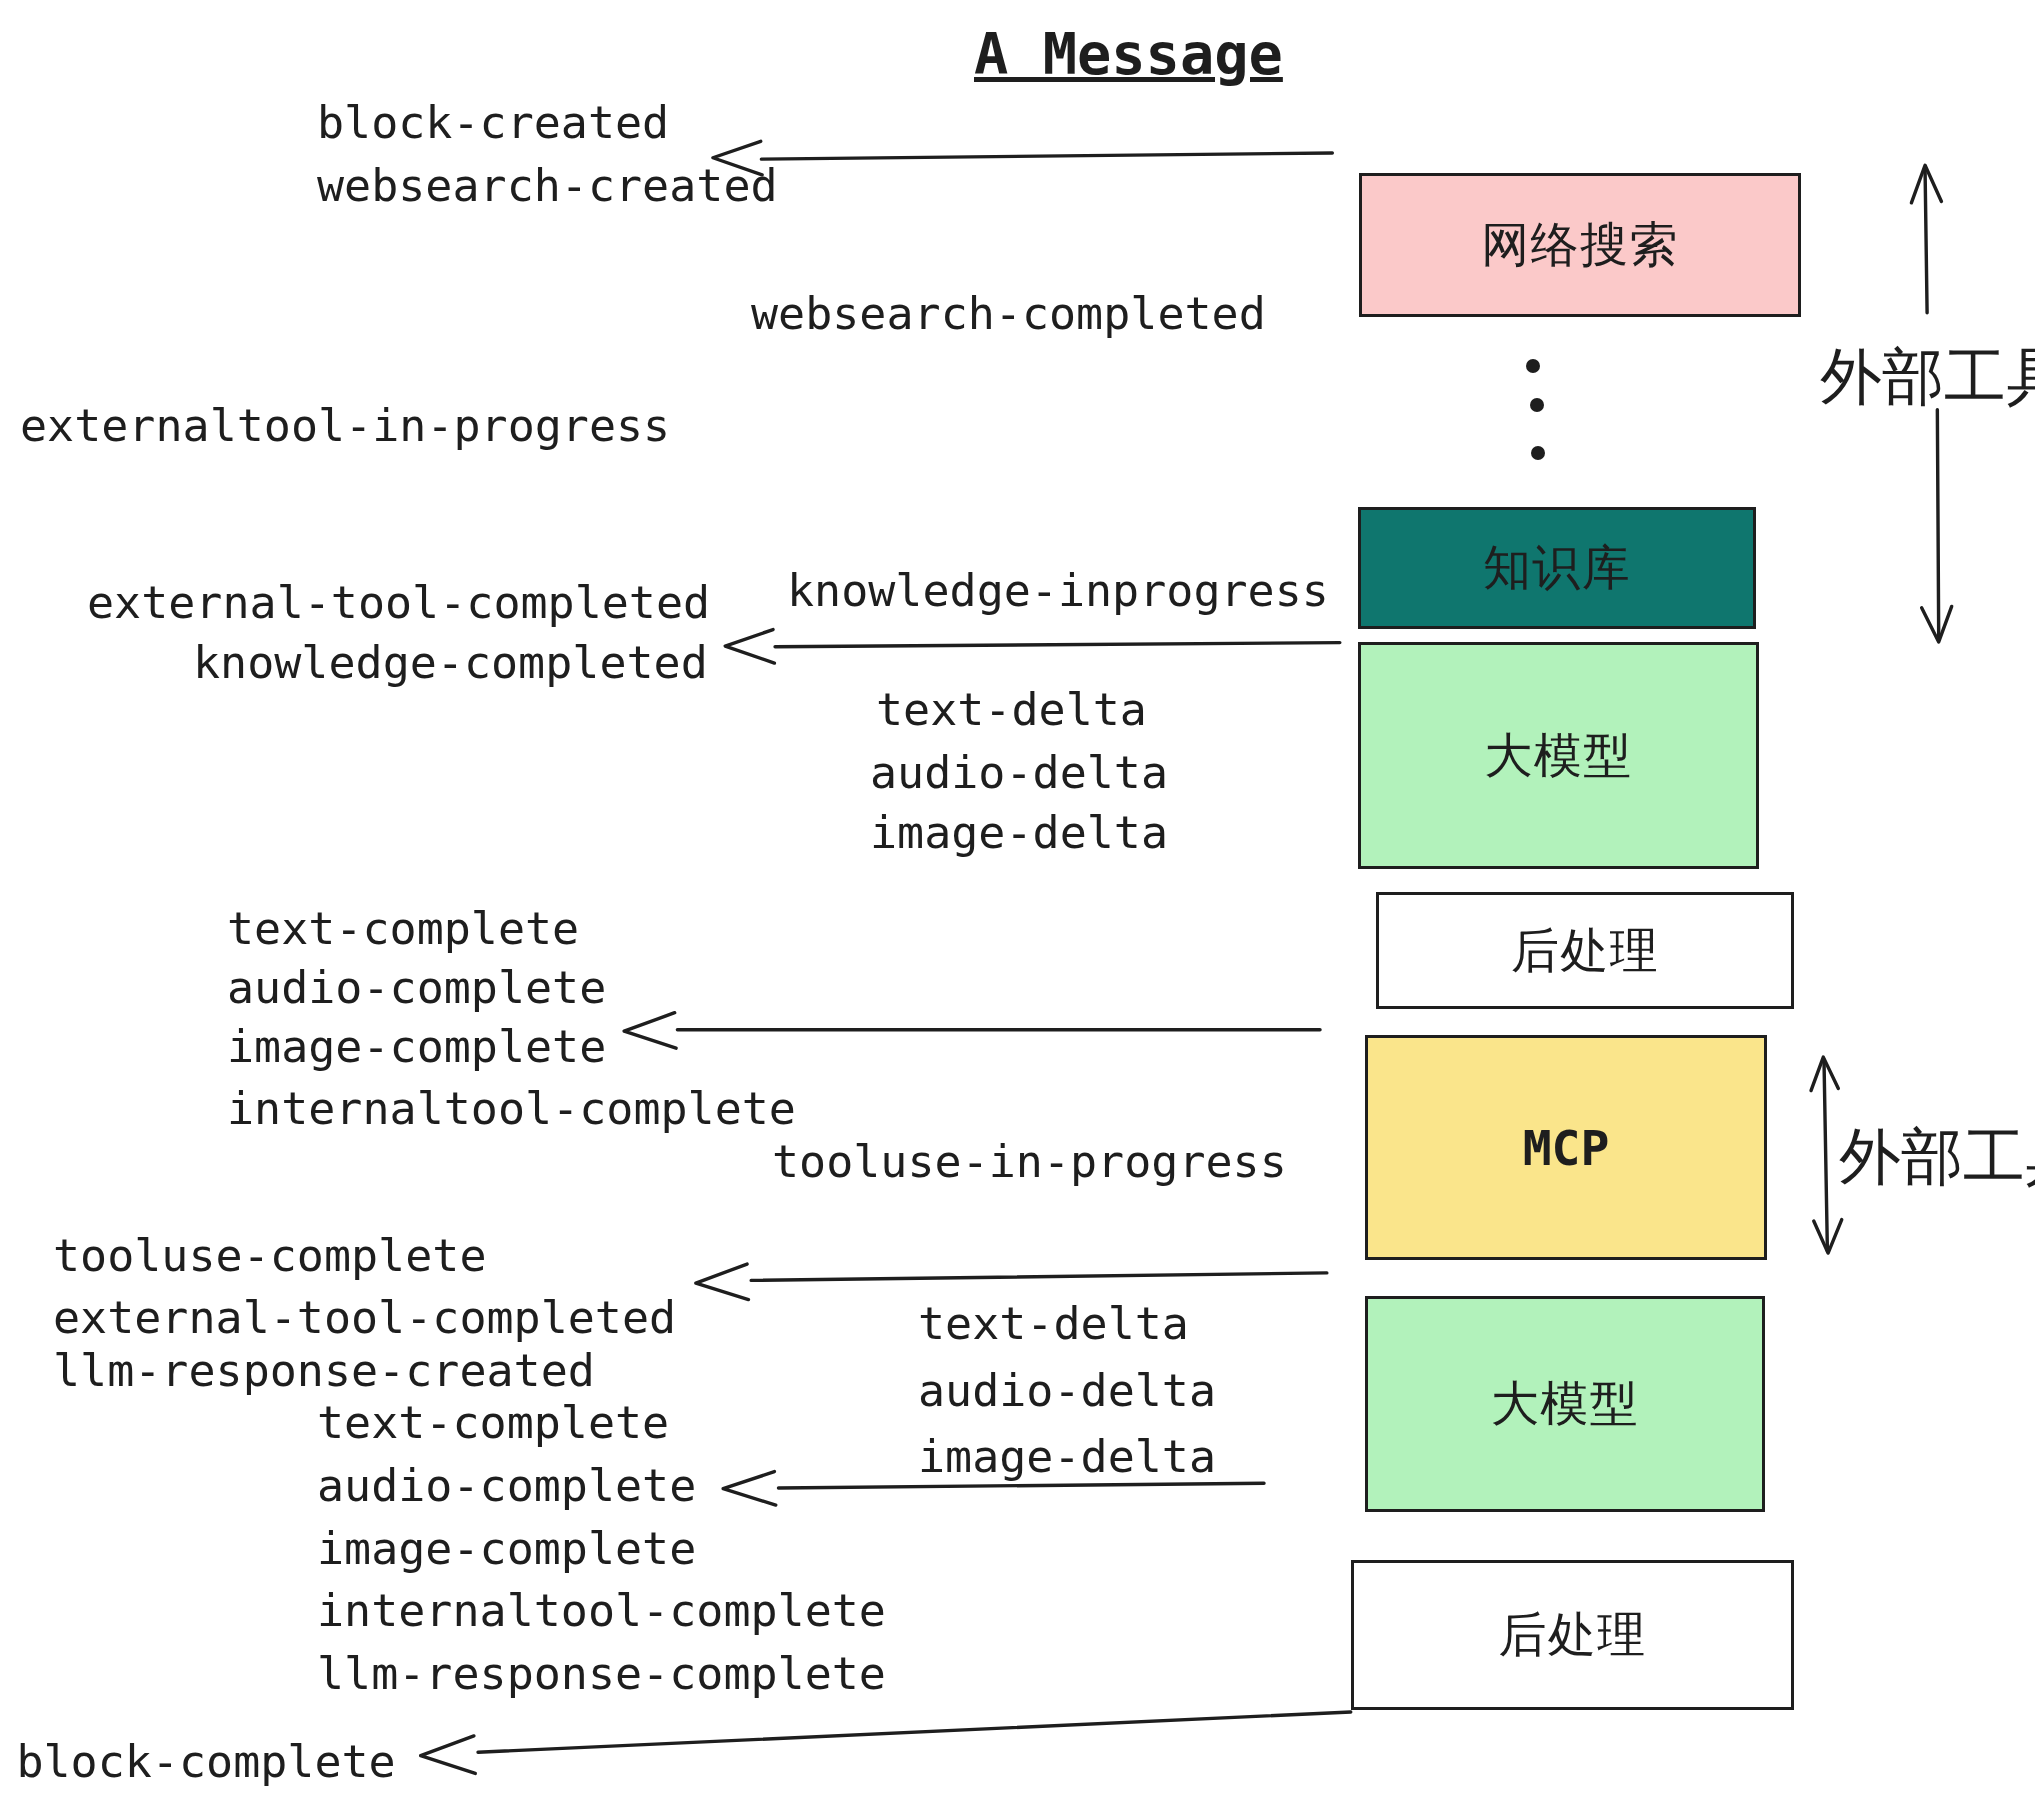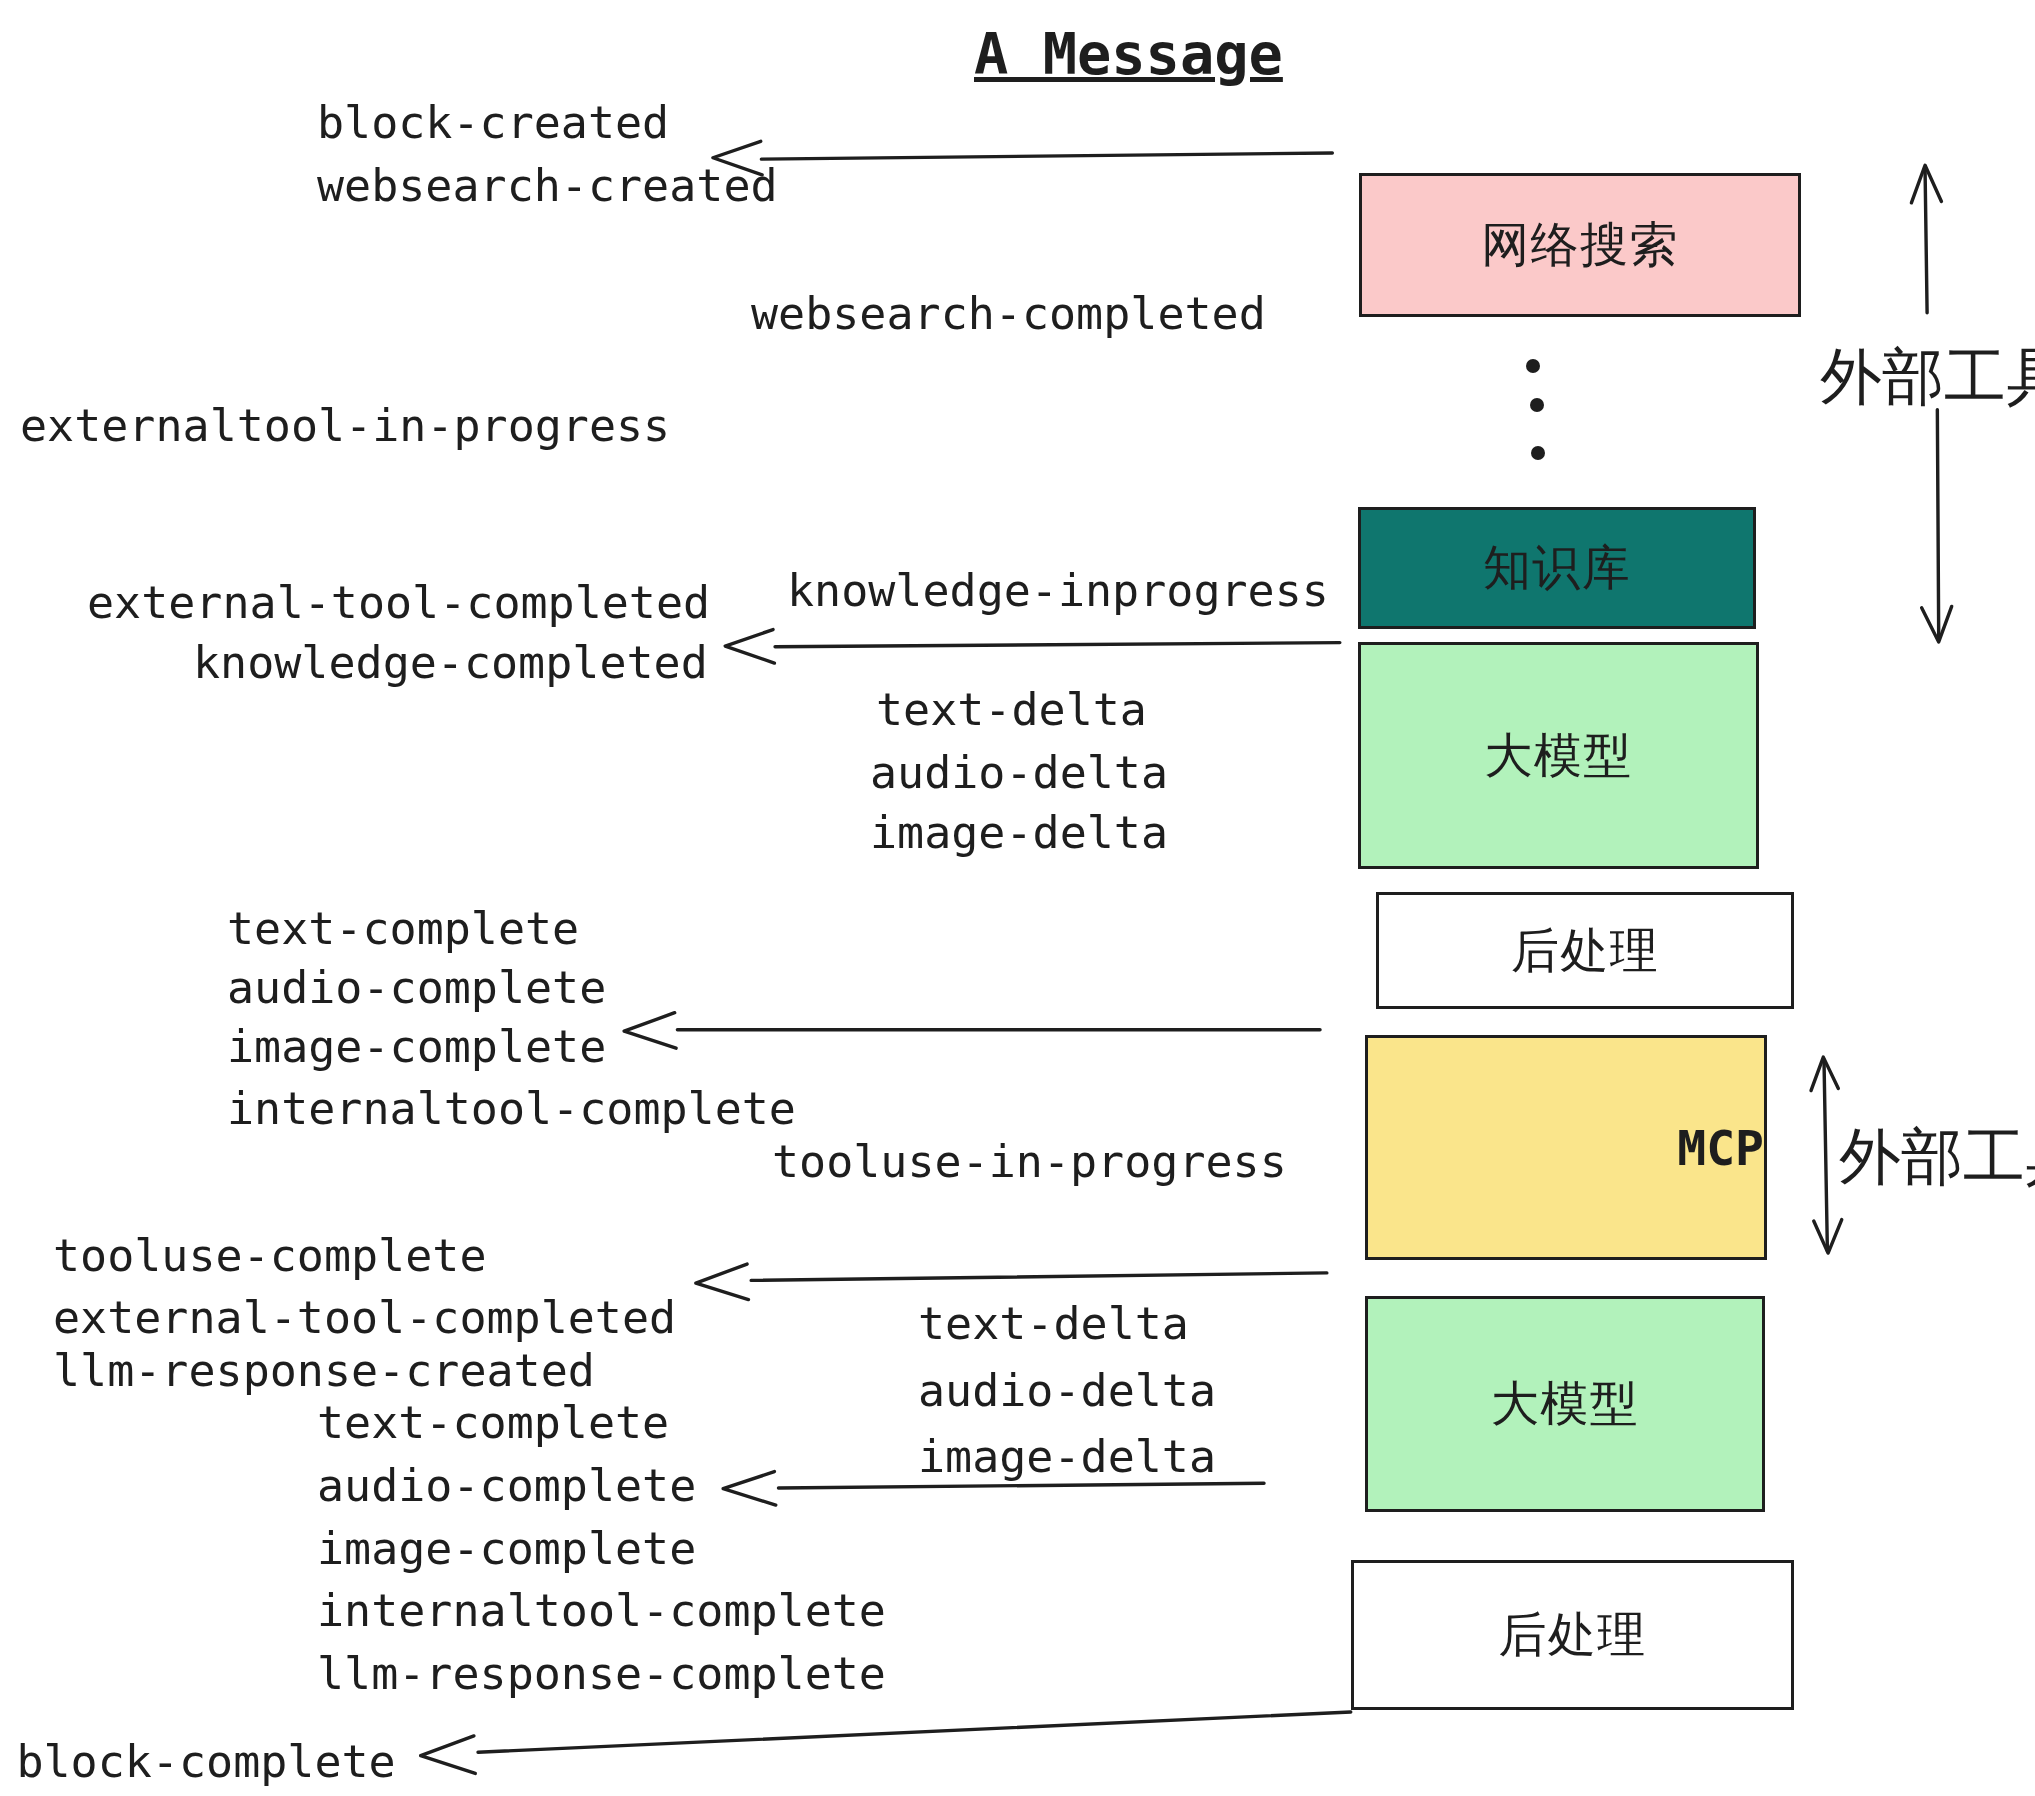--- a/index.html
+++ b/index.html
@@ -120,21 +120,21 @@
   </div>
 
   <div class="box" style="left:1358px;top:642px;width:401px;height:227px;background:#B2F2BB;">
     <span>大模型</span>
   </div>
 
   <div class="box" style="left:1376px;top:892px;width:418px;height:117px;background:#ffffff;">
     <span>后处理</span>
   </div>
 
-  <div class="box mono" style="left:1365px;top:1035px;width:402px;height:225px;background:#FAE58B;justify-content:flex-end;">
+  <div class="box mono" style="left:1365px;top:1035px;width:402px;height:225px;background:#FAE58B;">
     <span>MCP</span>
   </div>
 
   <div class="box" style="left:1365px;top:1296px;width:400px;height:216px;background:#B2F2BB;">
     <span>大模型</span>
   </div>
 
   <div class="box" style="left:1351px;top:1560px;width:443px;height:150px;background:#ffffff;">
     <span>后处理</span>
   </div>

